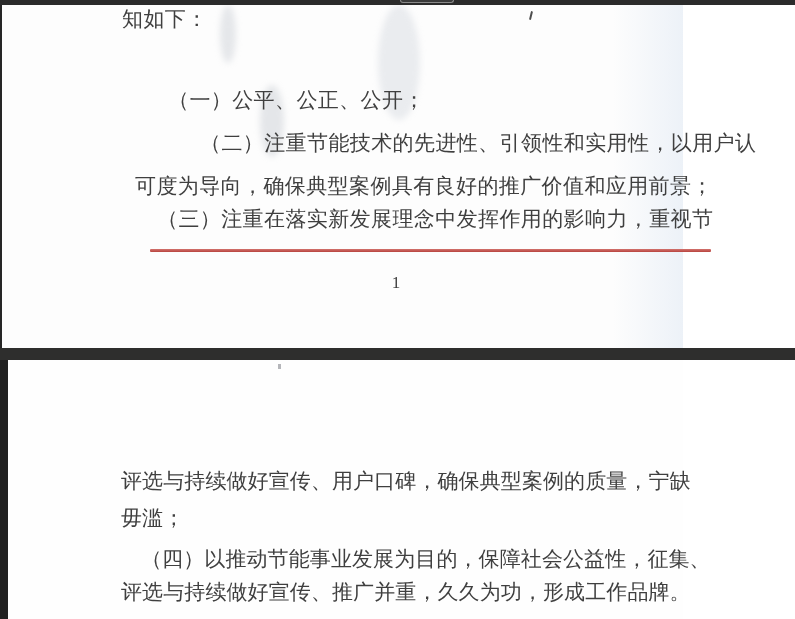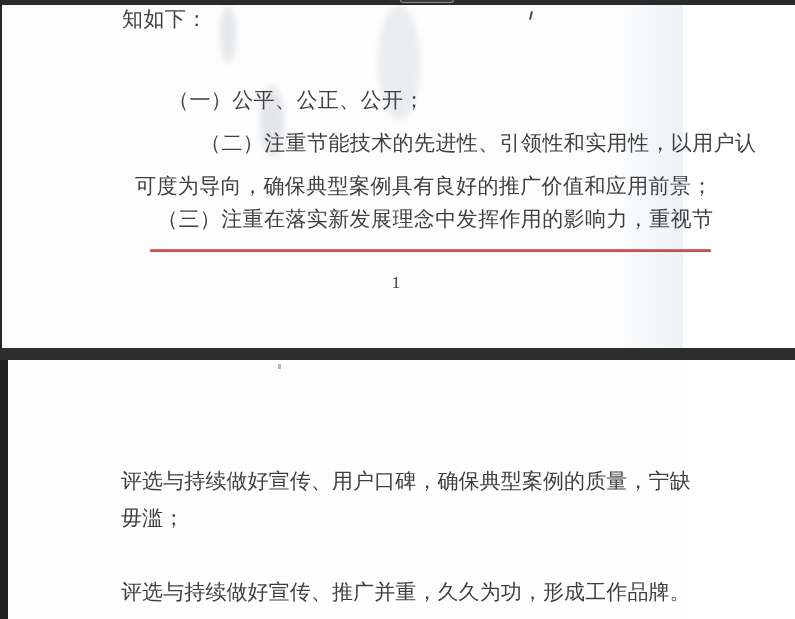--- a/index.html
+++ b/index.html
@@ -148,20 +148,21 @@
     <div class="page-number" style="left:386px; top:268px;">1</div>
   </div>
 
   <div class="page-break"></div>
 
   <div class="page page2">
     <div class="line" style="left:121px; top:110px;">评选与持续做好宣传、用户口碑，确保典型案例的质量，宁缺</div>
 
     <div class="line" style="left:121px; top:147px;">毋滥；</div>
 
+    <div class="line" style="left:141px; top:188px;">（四）以推动节能事业发展为目的，保障社会公益性，征集、</div>
 
     <div class="line" style="left:121px; top:221px;">评选与持续做好宣传、推广并重，久久为功，形成工作品牌。</div>
   </div>
 
   <div class="top-bar">
     <div class="top-notch"></div>
   </div>
   <div class="edge-strip-1"></div>
   <div class="edge-strip-2"></div>
   <div class="stray-mark"></div>

